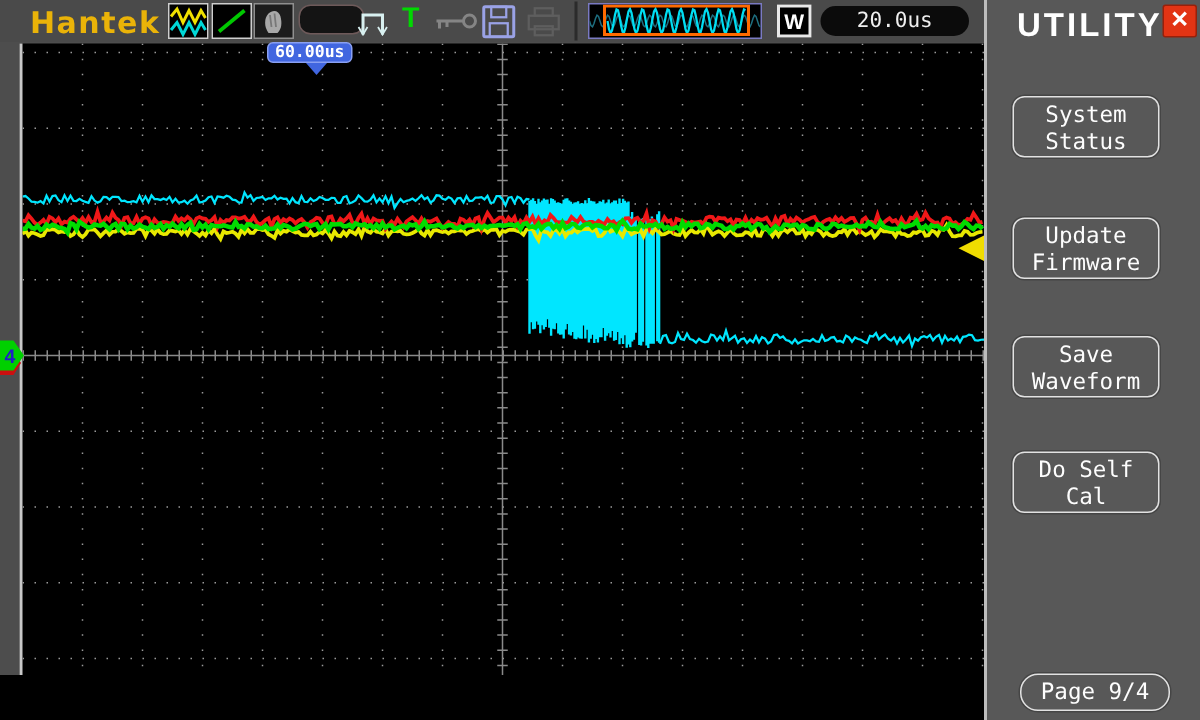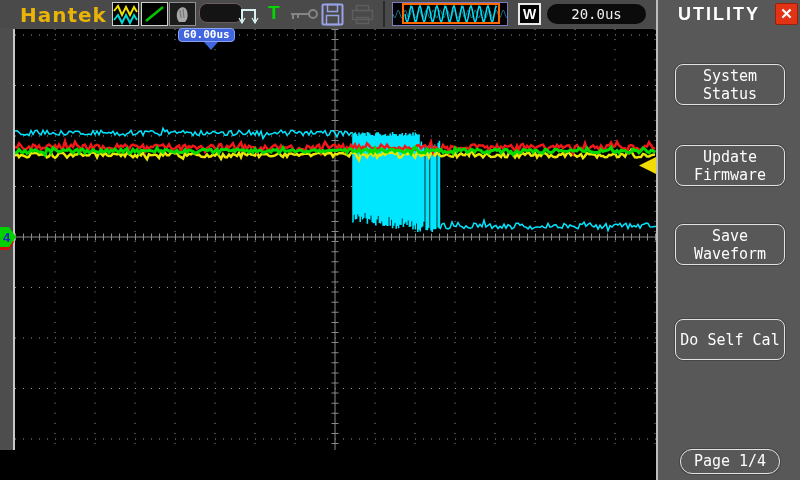--- a/index.html
+++ b/index.html
@@ -23,26 +23,26 @@
   .wbox { position:absolute; left:518px; top:3px; width:23px; height:22px; background:#000;
           border:2px solid #e8e8e8; color:#fff; font-weight:bold; font-size:14px;
           text-align:center; line-height:18px; }
   .tbpill { position:absolute; left:547px; top:4px; width:99px; height:20px; background:#0b0b0b;
             border-radius:10px; color:#efefef; font-size:14px; text-align:center;
             line-height:20px; font-family:"DejaVu Sans Mono", monospace; }
 
   
   .panel { position:absolute; left:656px; top:0; width:144px; height:480px;
            background:#585858; border-left:2px solid #bdbdbd; }
-  .ptitle { position:absolute; left:20px; top:4px; color:#fff; font-size:18px;
+  .ptitle { position:absolute; left:20px; top:4px; color:#fff; font-size:22px;
             letter-spacing:2px; font-weight:bold; }
   .closebtn { position:absolute; left:117px; top:3px; width:23px; height:22px;
               background:#e23414; border:1px solid #97200a; color:#fff; font-size:15px;
               font-weight:bold; text-align:center; line-height:20px; border-radius:2px; }
-  .pbtn { position:absolute; left:17px; width:110px; height:41px; background:#585858;
+  .pbtn { position:absolute; left:17px; width:98px; height:41px; background:#585858;
           border:1px solid #e2e2e2; box-shadow:0 0 0 1px #454545; border-radius:8px;
           color:#fdfdfd; font-size:15px; line-height:18px; text-align:center;
           font-family:"DejaVu Sans Mono", monospace; display:flex; align-items:center;
           justify-content:center; white-space:pre-line; }
   .pagebtn { position:absolute; left:22px; top:449px; width:100px; height:25px;
              background:#585858; border:1px solid #e2e2e2; box-shadow:0 0 0 1px #454545;
              border-radius:12px; color:#fdfdfd; font-size:15px; text-align:center;
              line-height:23px; font-family:"DejaVu Sans Mono", monospace; }
 
   
@@ -183,22 +183,22 @@
 <div class="panel">
   <div class="ptitle">UTILITY</div>
   <div class="closebtn">✕</div>
 
   <div class="pbtn" style="top:64px;">System
 Status</div>
   <div class="pbtn" style="top:224px;">Save
 Waveform</div>
   <div class="pbtn" style="top:145px;">Update
 Firmware</div>
-  <div class="pbtn" style="top:319px;">Do Self Cal</div>
-  <div class="pagebtn">Page 1/4</div>
+  <div class="pbtn" style="top:301px;">Do Self Cal</div>
+  <div class="pagebtn">Page 9/4</div>
 </div>
 
 <div class="bottombar">
   
   
 
   
   
 
   

